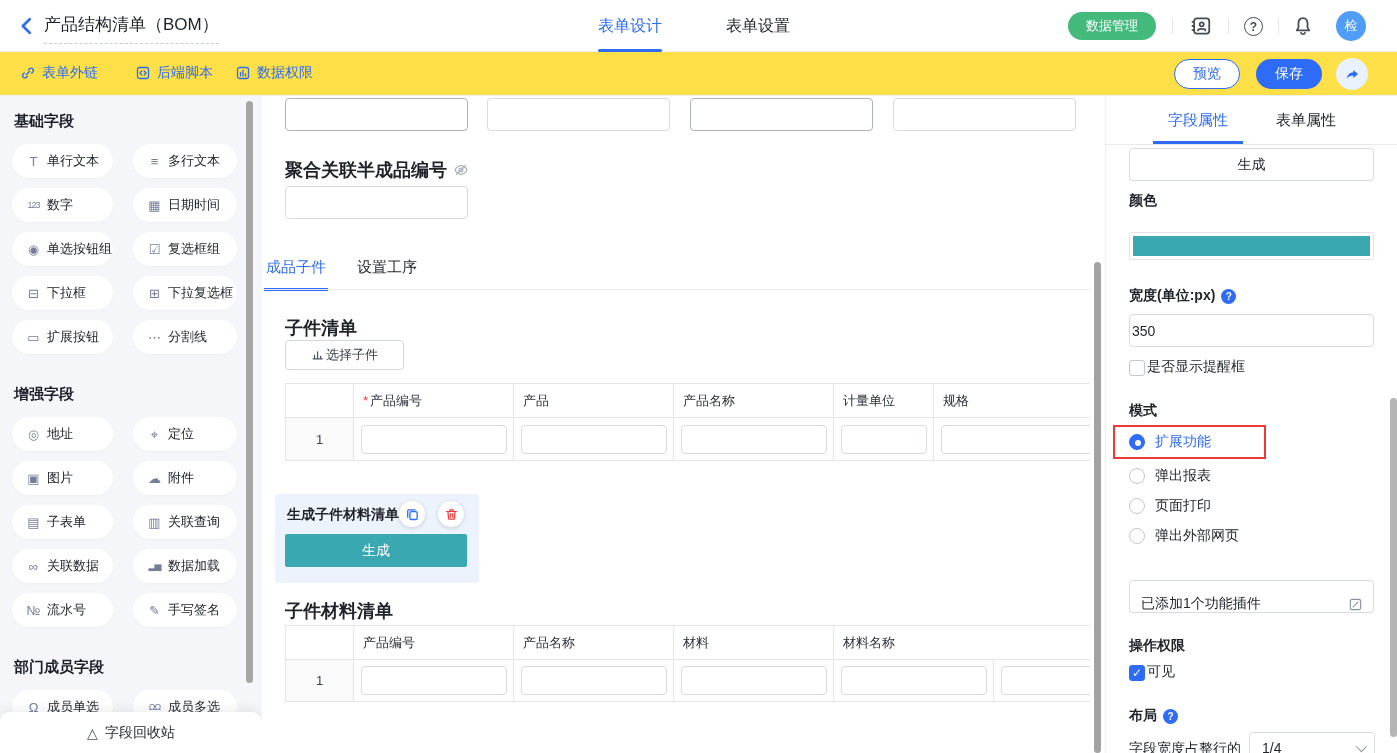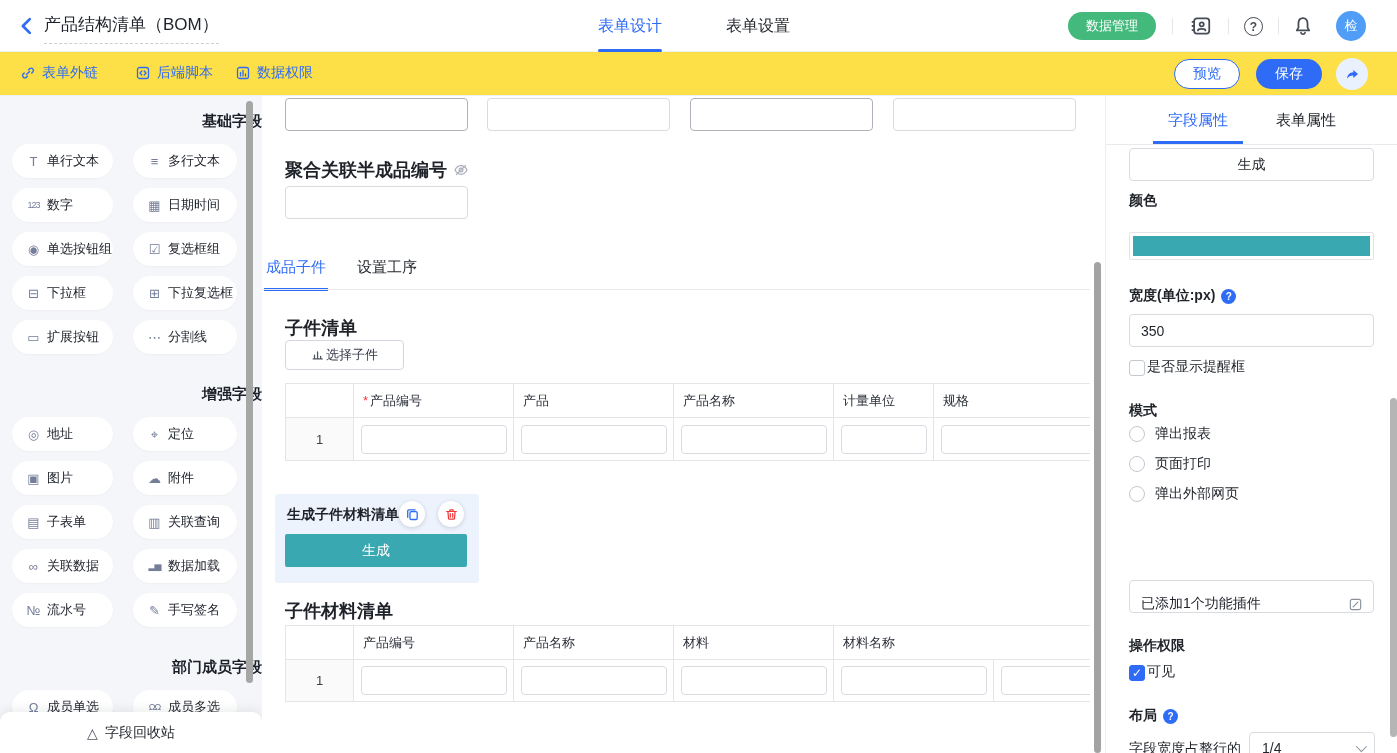--- a/index.html
+++ b/index.html
@@ -26,21 +26,21 @@
   #toolbar { position:absolute; left:0; top:52px; width:1397px; height:44px; background:#fde047; border-bottom:1px solid #eef0f3; z-index:29; }
   .tb-link { position:absolute; top:12px; display:flex; align-items:center; gap:6px; color:var(--primary,#2e6bf6); font-size:14px; cursor:pointer; }
   .tb-link svg { width:16px; height:16px; }
   #preview-btn { position:absolute; left:1174px; top:7px; width:66px; height:30px; border:1px solid var(--primary,#2e6bf6); color:var(--primary,#2e6bf6); border-radius:15px; background:#fff; font-size:14px; display:flex; align-items:center; justify-content:center; cursor:pointer; }
   #save-btn { position:absolute; left:1256px; top:7px; width:66px; height:30px; border-radius:15px; background:var(--primary,#2e6bf6); color:#fff; font-size:14px; display:flex; align-items:center; justify-content:center; cursor:pointer; }
   #share-btn { position:absolute; left:1336px; top:6px; width:32px; height:32px; border-radius:50%; background:#e9f1fe; color:var(--primary,#2e6bf6); display:flex; align-items:center; justify-content:center; cursor:pointer; }
 
   
   #sidebar { position:absolute; left:0; top:96px; width:262px; height:657px; background:#f5f6f9; overflow:hidden; }
   #sidebar-inner { padding:16px 0 0 12px; }
-  .side-title { font-size:15px; font-weight:700; color:#1b1f27; margin:0 0 14px 2px; height:18px;text-align:right; }
+  .side-title { font-size:15px; font-weight:700; color:#1b1f27; margin:0 0 14px 2px; height:18px; }
   .side-sec + .side-sec { margin-top:21px; }
   .pill-grid { display:flex; flex-wrap:wrap; width:236px; }
   .pill { width:101px; height:34px; background:#fff; border-radius:17px; display:flex; align-items:center; padding-left:13px; margin:0 20px 10px 0; cursor:grab; box-shadow:0 1px 2px rgba(31,35,41,.03); }
   .pill:nth-child(2n) { width:104px; margin-right:0; }
   .pill-ic { width:17px; color:#747e99; font-size:13px; text-align:center; margin-right:5px; flex:none; line-height:1; }
   .pill-ic.sm { font-size:9px; letter-spacing:-1px; }
   .pill-lb { font-size:13px; color:#21252d; white-space:nowrap; }
   #recycle-bar { position:absolute; left:0; bottom:0; width:262px; height:41px; background:#fff; border-radius:10px 10px 0 0; box-shadow:0 -3px 10px rgba(31,35,41,.08); display:flex; align-items:center; justify-content:center; gap:7px; font-size:14px; color:#1f2329; cursor:pointer; z-index:5; }
   #recycle-bar .ric { color:#4e545f; font-size:14px; }
   .vscroll { position:absolute; border-radius:4px; background:#a8a8a8; }
@@ -78,21 +78,21 @@
   #panel { position:absolute; left:1105px; top:96px; width:292px; height:657px; background:#fff; border-left:1px solid #eceef1; overflow:hidden; }
   #panel-tabs { position:absolute; left:0; top:0; width:292px; height:49px; display:flex; padding:0 38px; border-bottom:1px solid #e9eaee; }
   .ptab { flex:1; position:relative; display:flex; align-items:center; justify-content:center; font-size:15px; color:#1f2329; cursor:pointer; }
   .ptab.active { color:var(--primary,#2e6bf6); }
   .ptab.active::after { content:""; position:absolute; left:50%; transform:translateX(-50%); bottom:0; width:90px; height:3px; background:var(--primary,#2e6bf6); }
   .pbox { position:absolute; left:23px; width:245px; height:33px; border:1px solid #d8dbe0; border-radius:4px; background:#fff; font-size:14px; }
   .plabel { position:absolute; left:23px; font-size:14px; font-weight:700; color:#1f2329; display:flex; align-items:center; gap:6px; }
   .help-dot { width:15px; height:15px; border-radius:50%; background:var(--primary,#2e6bf6); color:#fff; font-size:10px; font-weight:700; display:flex; align-items:center; justify-content:center; cursor:pointer; }
   #color-swatch { position:absolute; left:23px; top:136px; width:245px; height:28px; border:1px solid #e2e4e8; border-radius:2px; padding:3px; cursor:pointer; }
   #color-swatch-fill { width:100%; height:100%; }
-  #width-input { top:218px; padding-left:11px; display:flex; align-items:center; }
+  #width-input { top:218px; padding-left:2px; display:flex; align-items:center; }
   .chk-row { position:absolute; left:23px; display:flex; align-items:flex-end; gap:2px; font-size:14px; color:#1f2329; cursor:pointer; }
   .chk { width:16px; height:16px; border:1px solid #c3c8d1; border-radius:3px; background:#fff; flex:none; }
   .chk.on { background:var(--primary,#2e6bf6); border-color:var(--primary,#2e6bf6); color:#fff; font-size:12px; display:flex; align-items:center; justify-content:center; }
   #mode-options { position:absolute; left:23px; top:329px; width:260px; }
   .radio-row { display:flex; align-items:center; gap:10px; height:18px; margin-bottom:12px; cursor:pointer; }
   .radio-row.hl { border:2px solid var(--danger,#f0383b); height:34px; width:153px; margin-left:-16px; padding-left:14px; margin-bottom:8px; }
   .radio { width:16px; height:16px; border-radius:50%; border:1px solid #c3c8d1; background:#fff; flex:none; position:relative; }
   .radio.on { background:var(--primary,#2e6bf6); border-color:var(--primary,#2e6bf6); }
   .radio.on::after { content:""; position:absolute; left:5px; top:5px; width:6px; height:6px; border-radius:50%; background:#fff; }
   .radio-lb { font-size:14px; color:#1f2329; }
@@ -440,20 +440,24 @@
   </div>
   <div class="pbox" id="width-input">350</div>
 
   <div class="chk-row" style="top:262px;">
     <span class="chk"></span>
     <span>是否显示提醒框</span>
   </div>
 
   <div class="plabel" style="top:306px;">模式</div>
   <div id="mode-options">
+      <div class="radio-row hl">
+        <span class="radio on"></span>
+        <span class="radio-lb sel">扩展功能</span>
+      </div>
       <div class="radio-row">
         <span class="radio"></span>
         <span class="radio-lb">弹出报表</span>
       </div>
       <div class="radio-row">
         <span class="radio"></span>
         <span class="radio-lb">页面打印</span>
       </div>
       <div class="radio-row">
         <span class="radio"></span>

